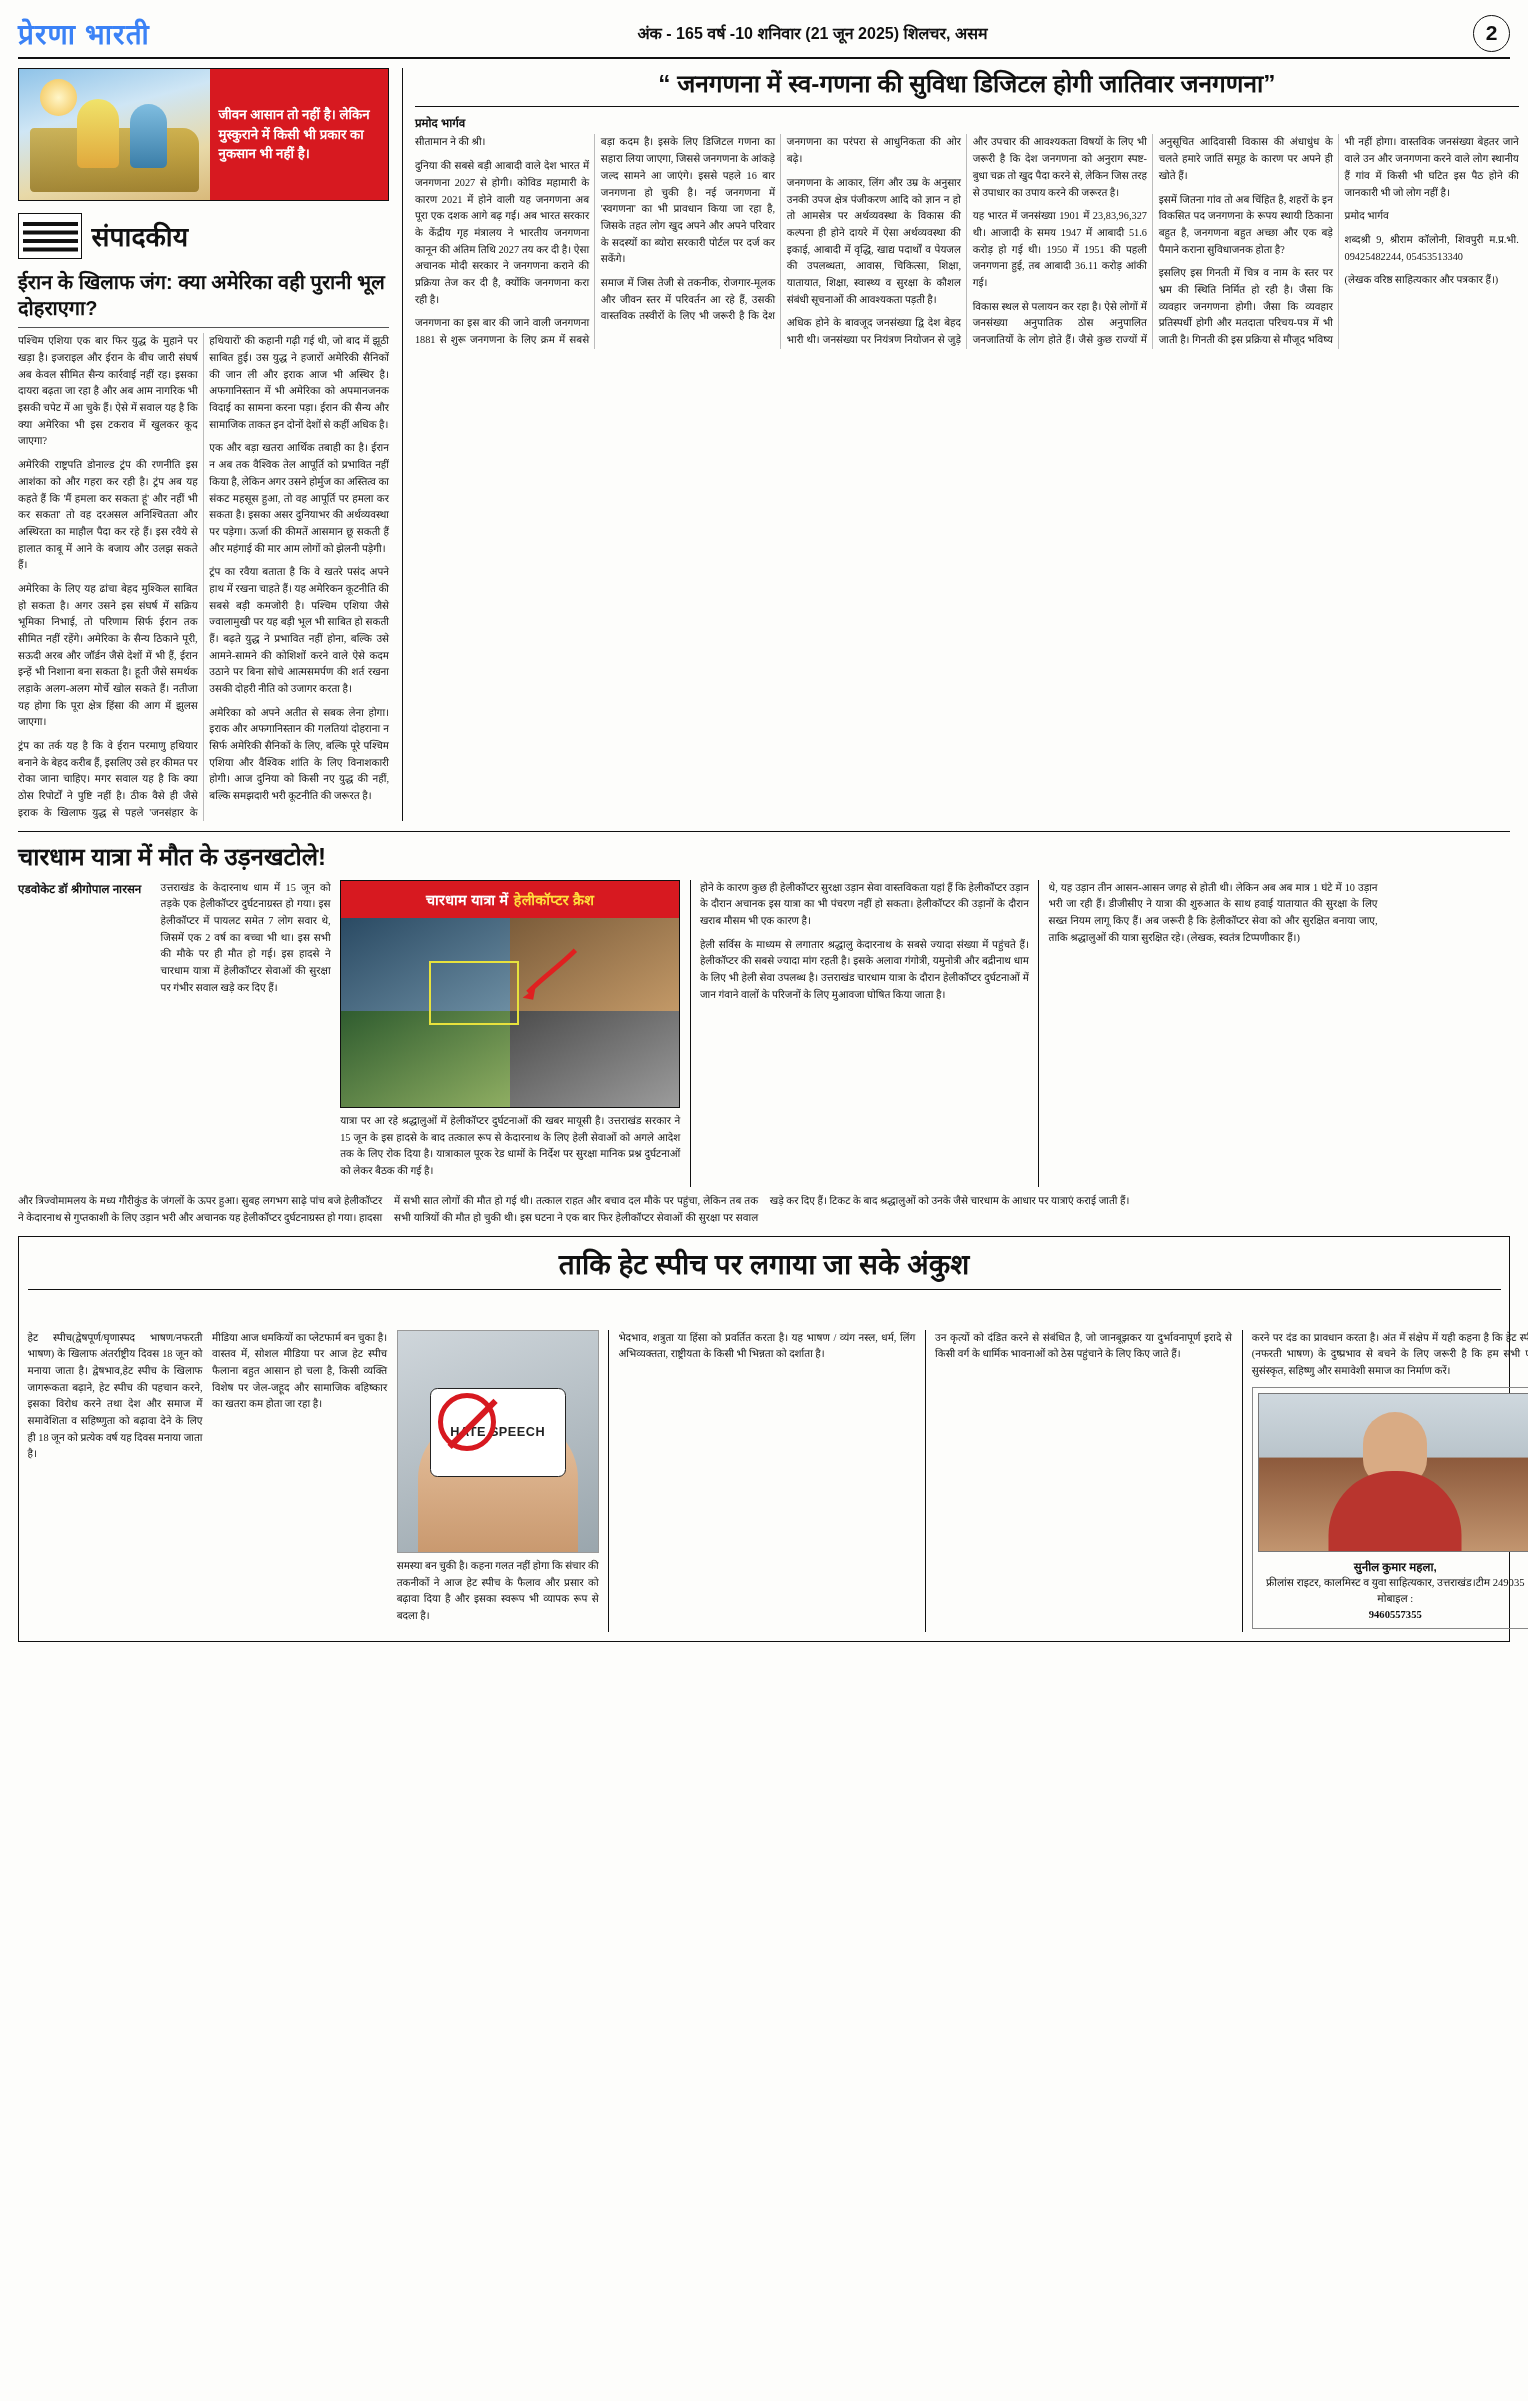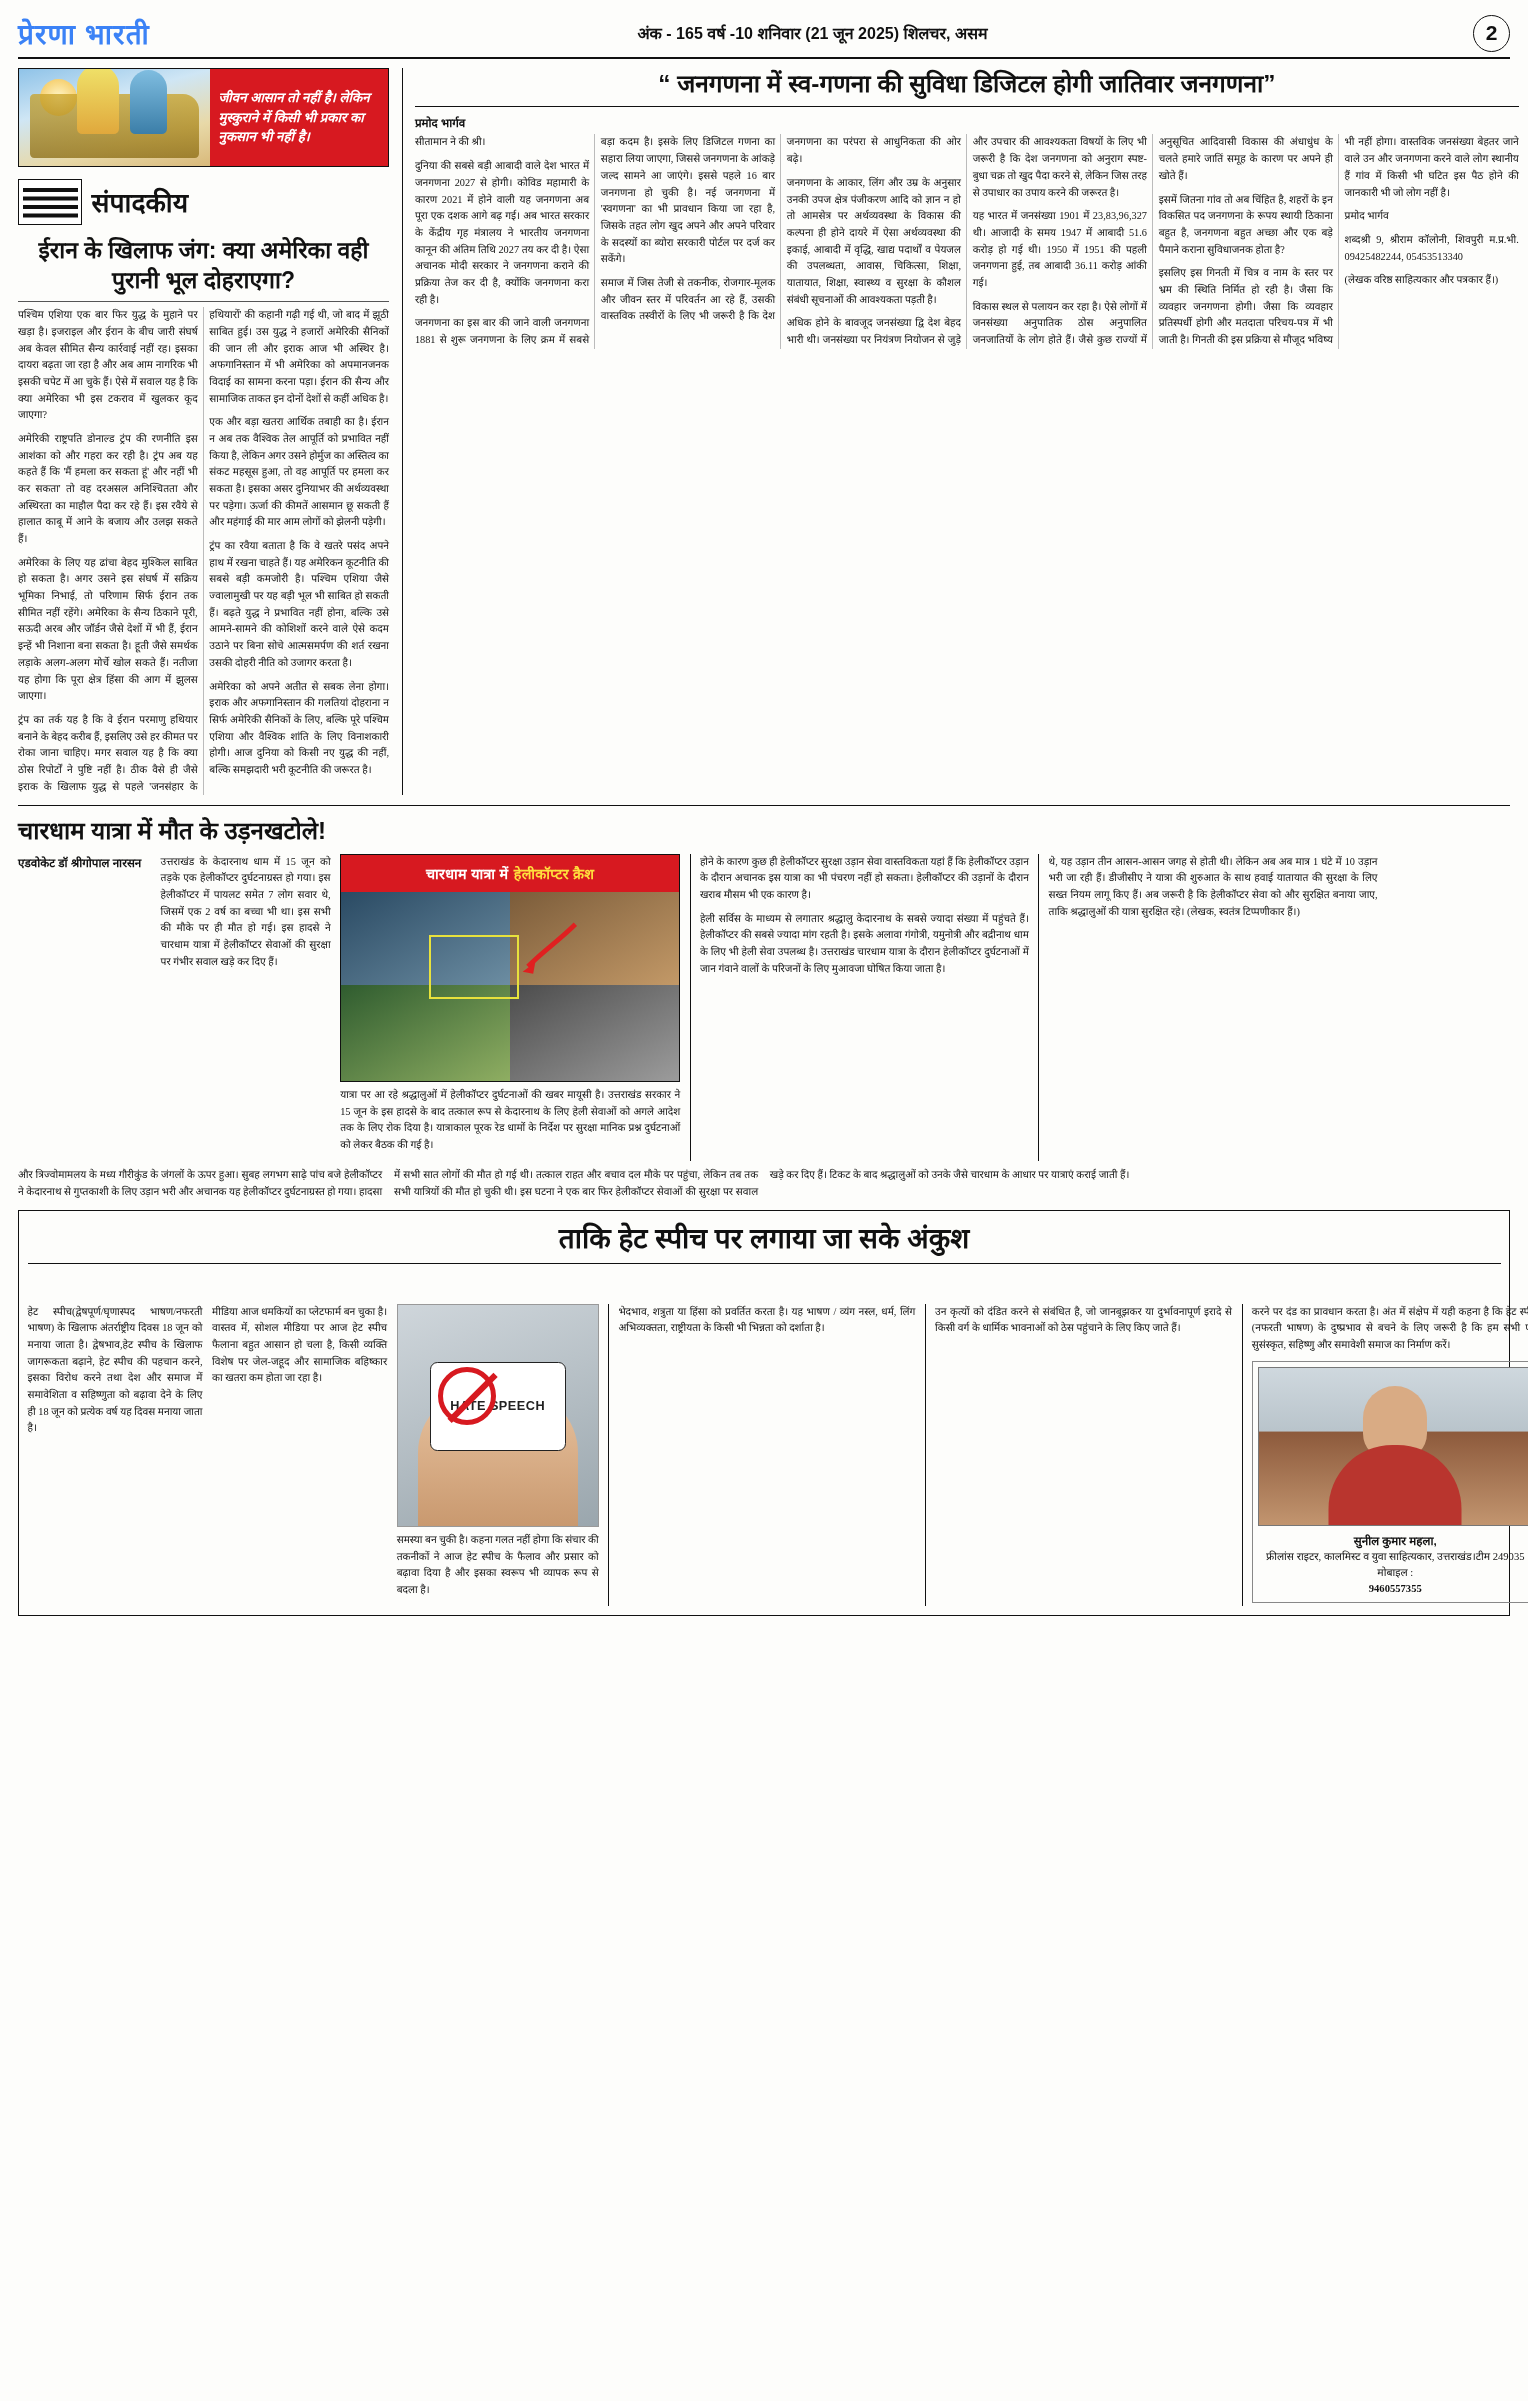--- a/index.html
+++ b/index.html
@@ -66,23 +66,22 @@
     grid-template-columns: 371px 0.5px 1104px;
     column-gap: 12.7px;
     margin-top: 8.5px;
   }
   .vline { background: #111; width: 0.5px; }
 
   
   .krishna-box {
     display: flex;
     border: 1.1px solid #111;
-    height: 99px;
+    height: 133px;
     overflow: hidden;
-    font-style: italic;
   }
   .krishna-art {
     width: 191px;
     background: linear-gradient(165deg,#8fc3e8 0%, #cfe6f5 35%, #e8d9a8 70%, #d9b97a 100%);
     position: relative;
   }
   .krishna-art .sun {
     position: absolute; top: 10.6px; left: 21px;
     width: 37px; height: 37px; border-radius: 50%;
     background: radial-gradient(circle,#fff6c8,#f2c14e);
@@ -135,24 +134,24 @@
     content: "";
     position: absolute; left: 4.2px; top: 7.4px;
     width: 55px; height: 4.2px; background: #111;
     box-shadow: 0 8.5px 0 #111, 0 17px 0 #111, 0 25.5px 0 #111;
   }
   .sampadkiya-word {
     font-size: 26.5px; font-weight: bold;
     font-family: "Liberation Sans", sans-serif;
   }
   .editorial-title {
-    font-size: 23px;
+    font-size: 20px;
     font-weight: bold;
     line-height: 1.32;
-    text-align: center;
+    text-align: left;
     margin: 9.6px 0 4.2px 0;
     font-family: "Liberation Sans", sans-serif;
   }
 
   
   .lead-headline {
     font-size: 24.4px;
     font-weight: bold;
     text-align: center;
     line-height: 1.3;

